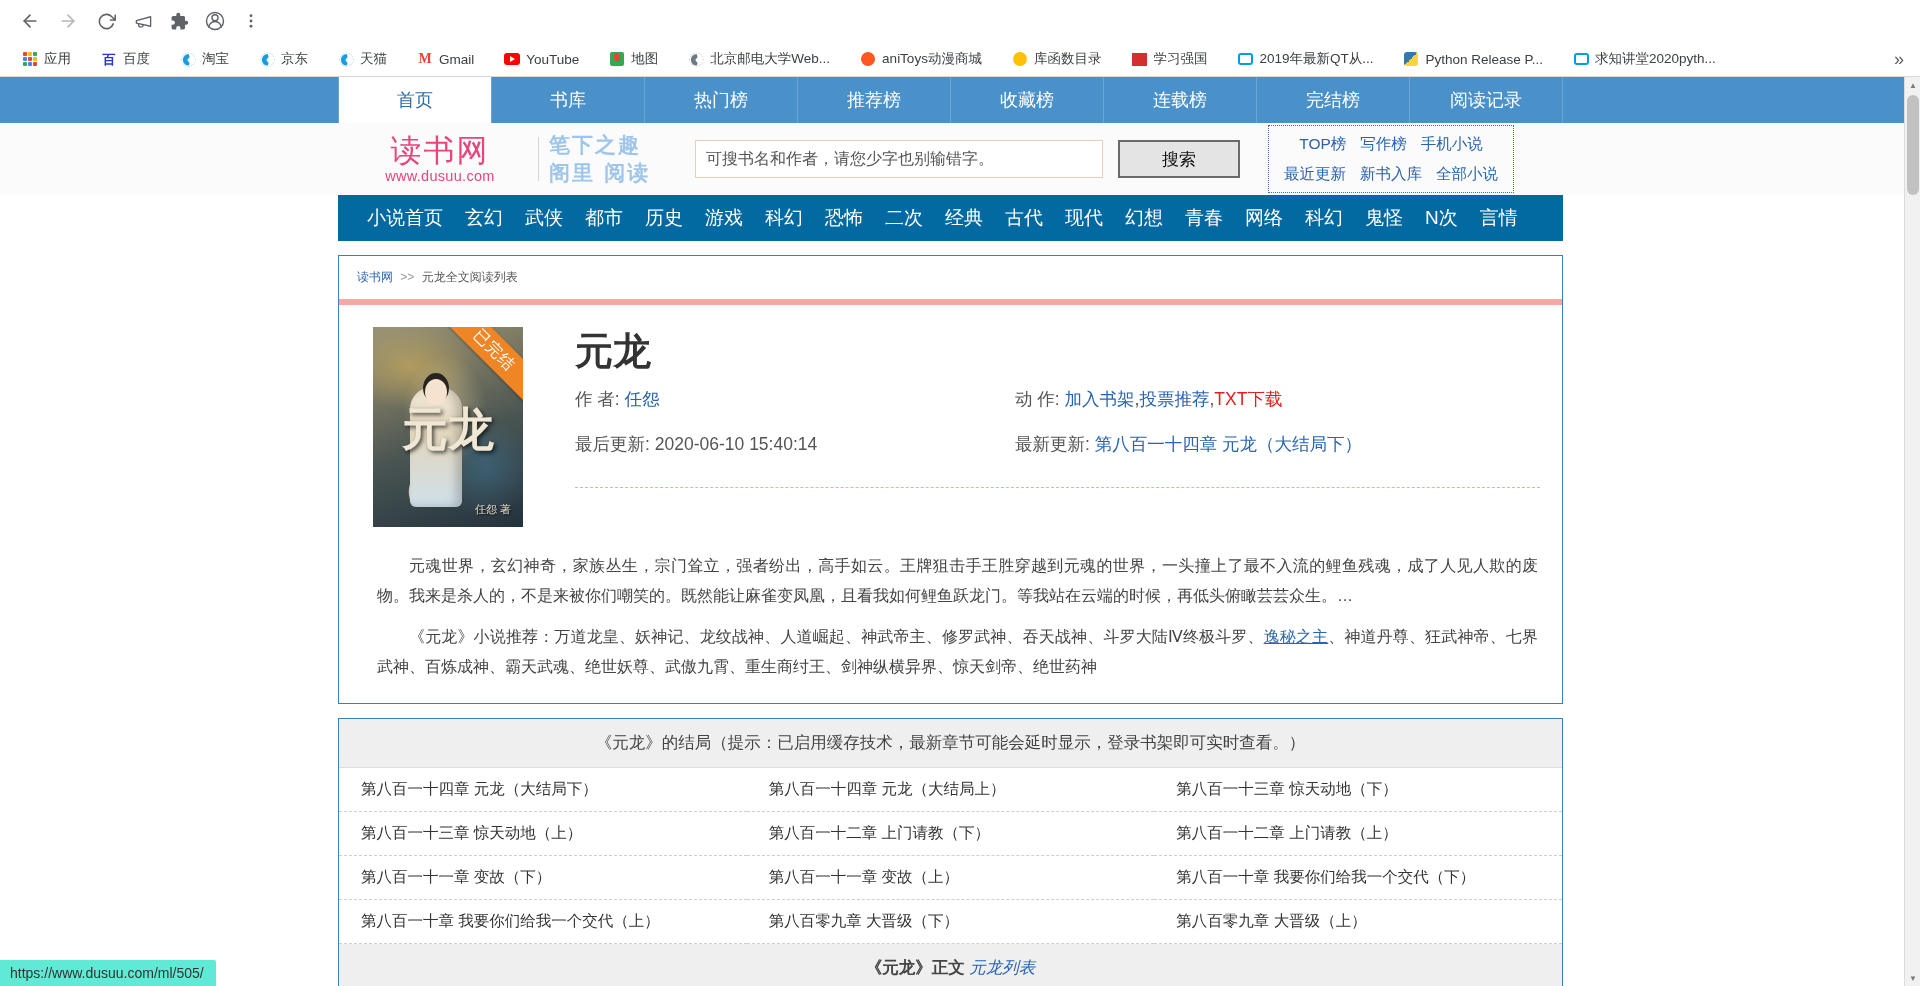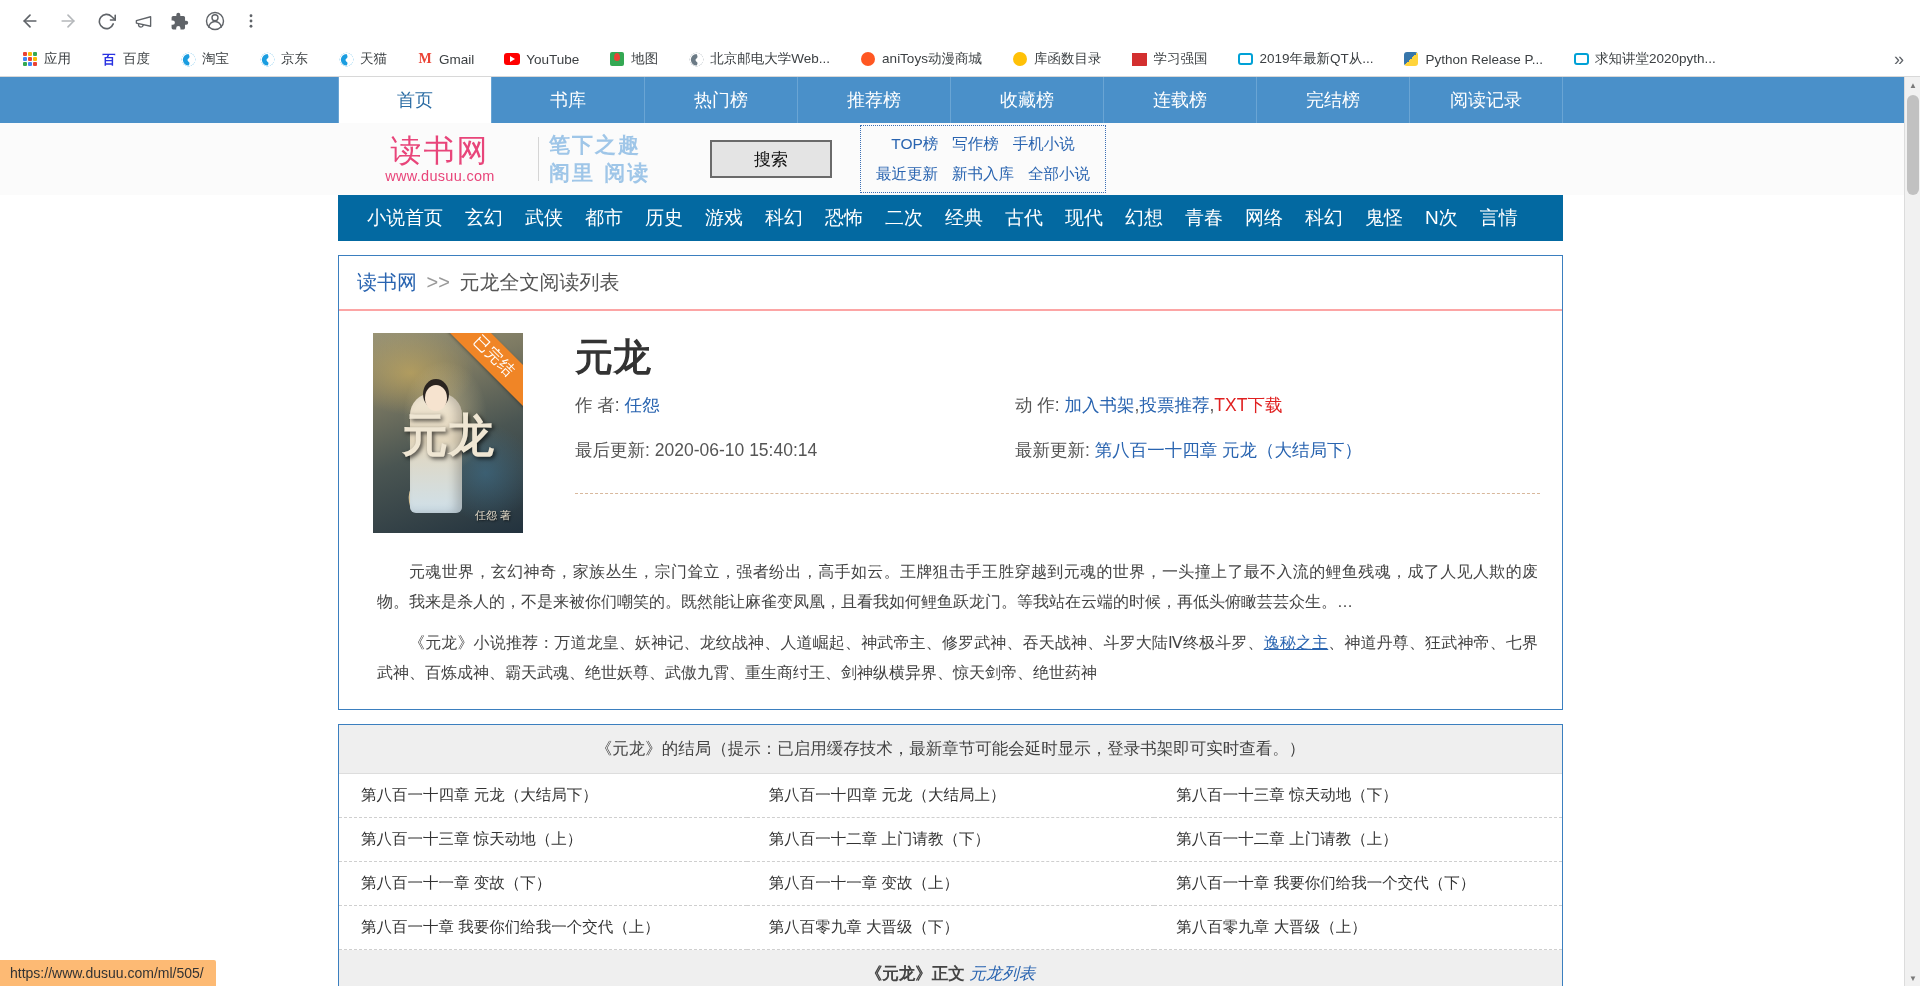--- a/index.html
+++ b/index.html
@@ -258,23 +258,23 @@
     width: 1225px;
     margin-left: 338px;
     margin-top: 14px;
   }
   .panel {
     border: 1px solid #3b7fbf;
     background: #ffffff;
   }
   .breadcrumb {
     padding: 13px 18px;
-    font-size: 20px;
+    font-size: 12px;
     color: #666;
-    border-bottom: 2px solid #fca5a5;
+    border-bottom: 6px solid #fca5a5;
   }
   .breadcrumb a { color:#2964b0; text-decoration:none; }
   .breadcrumb .sep { color:#999; margin: 0 4px;}
   .breadcrumb .crumb-current { color:#555; }
 
   .bookinfo {
     display: flex;
     padding: 22px 22px 18px 34px;
   }
   .cover-wrap {
@@ -424,21 +424,21 @@
   .scroll-arrow {
     position:absolute; left:0; width:16px; height:16px;
     display:flex;align-items:center;justify-content:center;
     color:#7a7a7a; font-size:8px;
   }
 
   
   .statusbar {
     position: absolute;
     left: 0; bottom: 0;
-    background: #fdba74;
+    background: #5eead4;
     color: #333;
     font-size: 14px;
     padding: 5px 12px 5px 10px;
     border-top-right-radius: 2px;
     z-index: 20;
   }
 </style>
 </head>
 <body>
 
@@ -626,20 +626,21 @@
         <div class="logo-block">
           <div class="logo-title">读书网</div>
           <div class="logo-url">www.dusuu.com</div>
         </div>
         <div class="logo-divider"></div>
         <div class="slogan">
           <div>笔下之趣</div>
           <div>阁里 阅读</div>
         </div>
         <div class="search-area">
+          <input class="search-input" type="text" placeholder="可搜书名和作者，请您少字也别输错字。" style="">
           <button class="search-btn">搜索</button>
         </div>
         <div class="toplinks">
           <div class="toplinks-row">
             <a href="#">TOP榜</a>
             <a href="#">写作榜</a>
             <a href="#">手机小说</a>
           </div>
           <div class="toplinks-row">
             <a href="#">最近更新</a>

